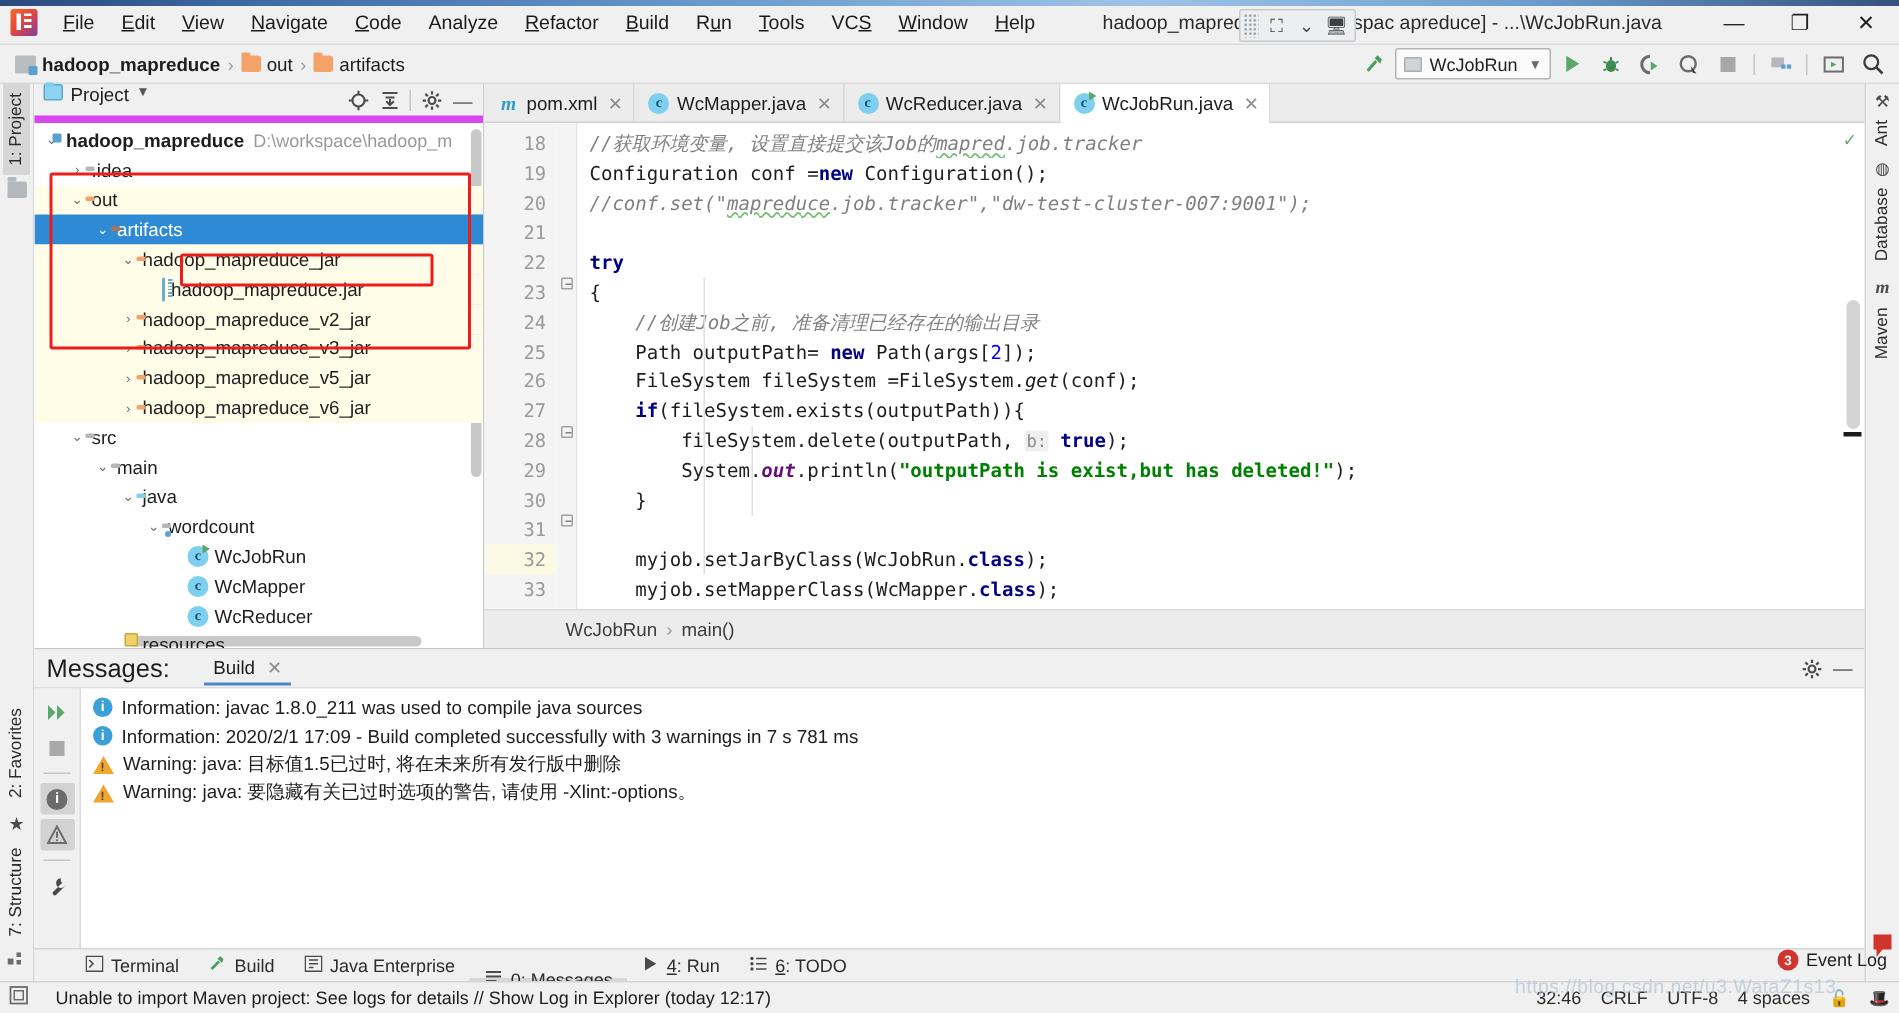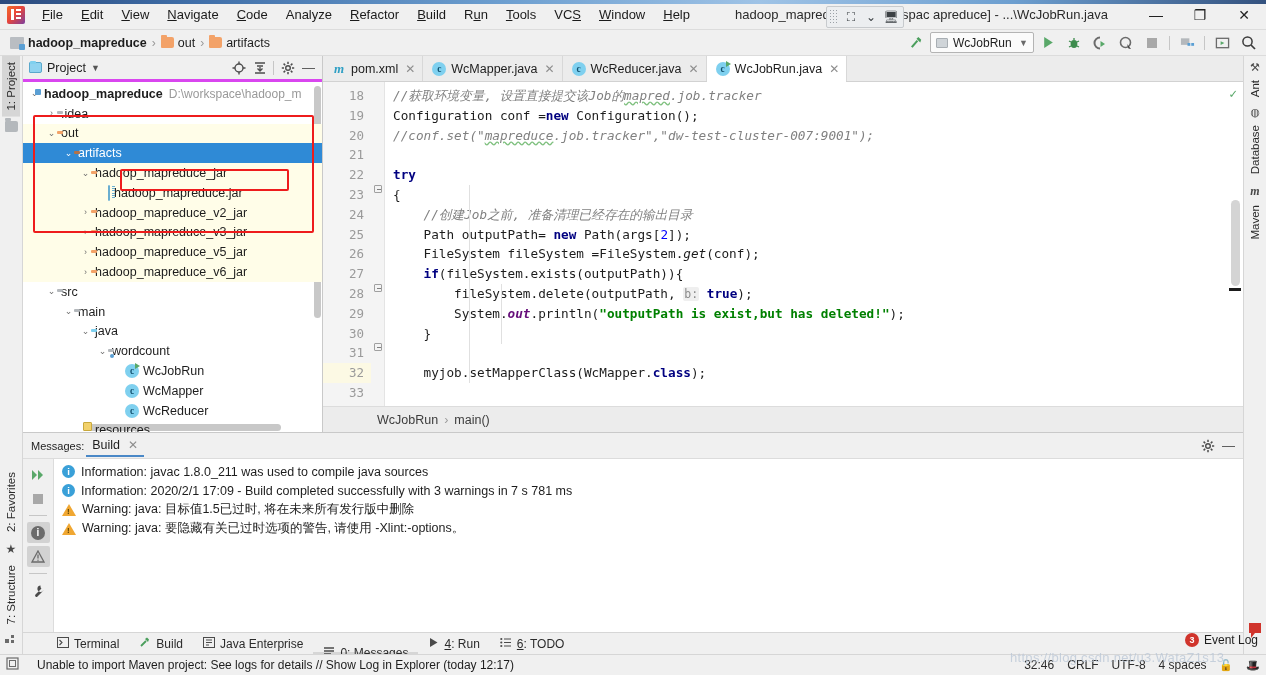--- a/index.html
+++ b/index.html
@@ -67,22 +67,22 @@
   .vtab.active { background:#d6d6d6; }
   .spacer { flex:1; }
   .rstrip { width:23px; background:#f0f0f0; border-left:1px solid #d6d6d6; display:flex; flex-direction:column;
      align-items:center; flex:0 0 23px; }
 
   .center { flex:1; display:flex; flex-direction:column; min-width:0; }
   .uprow { flex:1; display:flex; min-height:0; }
 
   
   .project { width:300px; flex:0 0 300px; background:#fff; border-right:1px solid #c9c9c9; display:flex; flex-direction:column; }
-  .ptitle { height:26px; background:#f0f0f0; display:flex; align-items:center; padding:0 3px 0 6px;
-     border-bottom:3px solid #d946ef; flex:0 0 26px; }
+  .ptitle { height:26px; background:#f0f0f0; display:flex; align-items:flex-start; padding:0 3px 0 6px;
+     border-bottom:5px solid #d946ef; flex:0 0 26px; }
   .ptitle .lbl { font-size:12.5px; margin-left:5px; }
   .pt-icons { margin-left:auto; display:flex; align-items:center; }
   .pt-ico { width:21px; height:22px; display:flex; align-items:center; justify-content:center; color:#4c4c4c; font-size:13px; }
   .pdivider { width:1px; height:14px; background:#c6c6c6; margin:0 3px; }
 
   .tree { flex:1; overflow:hidden; position:relative; background:#fff; padding-top:2px; font-size:12.5px; }
   .trow { height:19.8px; display:flex; align-items:center; white-space:nowrap; padding-right:4px; position:relative; }
   .trow.hl { background:#fffde8; }
   .trow.sel { background:#2f8ad6; color:#fff; }
   .arrow { width:11px; height:11px; display:inline-block; flex:0 0 11px; color:#6e6e6e; font-size:9px;
@@ -153,21 +153,21 @@
   .ed-mark { position:absolute; right:2px; top:206px; width:12px; height:3px; background:#1b1b1b; }
   .ok-check { position:absolute; right:6px; top:4px; color:#59a869; font-size:13px; font-weight:bold; }
   .bcrumb { height:26px; background:#ececec; border-top:1px solid #dcdcdc; display:flex; align-items:center;
      padding-left:54px; font-size:12.5px; color:#3c3c3c; gap:6px; flex:0 0 26px; }
 
   
   .msgpanel { height:200px; flex:0 0 200px; display:flex; flex-direction:column; background:#fff;
      border-top:1px solid #c9c9c9; }
   .msghdr { height:26px; background:#f0f0f0; display:flex; align-items:center; padding-left:8px;
      border-bottom:1px solid #dcdcdc; flex:0 0 26px; }
-  .msghdr .lab { font-size:11px; margin-right:2px; }
+  .msghdr .lab { font-size:17px; margin-right:23px; }
   .mtab { display:flex; align-items:center; gap:6px; font-size:12.5px; padding:4px 6px 3px 6px;
      border-bottom:2px solid #4a88c7; }
   .msghdr-right { margin-left:auto; display:flex; align-items:center; padding-right:4px; }
   .msgbody { flex:1; display:flex; min-height:0; }
   .msgstrip { width:31px; flex:0 0 31px; background:#f0f0f0; border-right:1px solid #dcdcdc; padding-top:5px;
      display:flex; flex-direction:column; align-items:center; gap:3px; }
   .msi { width:23px; height:21px; display:flex; align-items:center; justify-content:center; color:#4a4a4a; font-size:12px; border-radius:2px; }
   .msi.on { background:#d2d2d2; }
   .msep { width:18px; height:1px; background:#c6c6c6; margin:3px 0; }
   .msglist { flex:1; overflow:hidden; padding-top:3px; background:#fff; }
@@ -535,20 +535,21 @@
                 <div class="cl"><span class="kw">try</span></div>
                 <div class="cl">{</div>
                 <div class="cl">    <span class="cmt">//创建Job之前, 准备清理已经存在的输出目录</span></div>
                 <div class="cl">    Path outputPath= <span class="kw">new</span> Path(args[<span class="num">2</span>]);</div>
                 <div class="cl">    FileSystem fileSystem =FileSystem.<span class="it">get</span>(conf);</div>
                 <div class="cl">    <span class="kw">if</span>(fileSystem.exists(outputPath)){</div>
                 <div class="cl">        fileSystem.delete(outputPath, <span class="hint">b:</span> <span class="kw">true</span>);</div>
                 <div class="cl">        System.<span class="it" style="color:#660e7a;font-weight:bold">out</span>.println(<span class="str">"outputPath is exist,but has deleted!"</span>);</div>
                 <div class="cl">    }</div>
                 <div class="cl">&nbsp;</div>
+                <div class="cl">    myjob.setJarByClass(WcJobRun.<span class="kw">class</span>);</div>
                 <div class="cl">    myjob.setMapperClass(WcMapper.<span class="kw">class</span>);</div>
                 <div class="indentg" style="left: 84px; top: 103px; height: 198px;"></div>
                 <div class="indentg" style="left: 116px; top: 202px; height: 60px;"></div>
               </div>
           </div>
 
           <div class="bcrumb">
             <span>WcJobRun</span>
             <span style="color:#9a9a9a">›</span>
             <span>main()</span>

